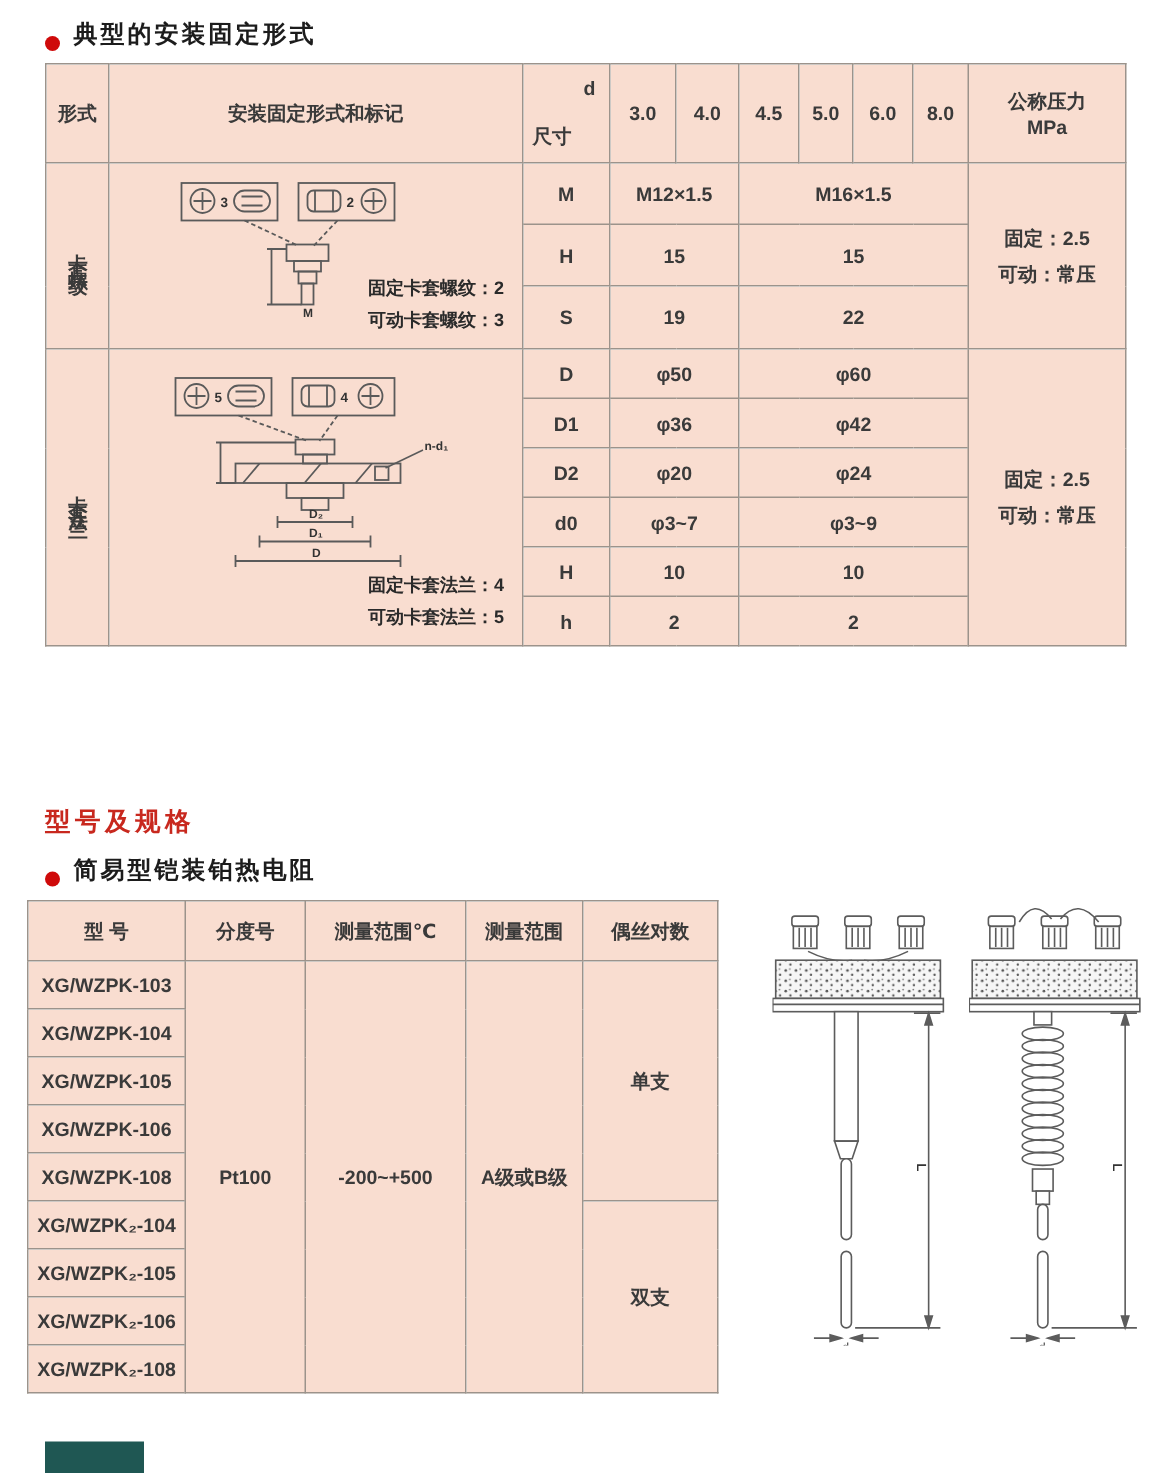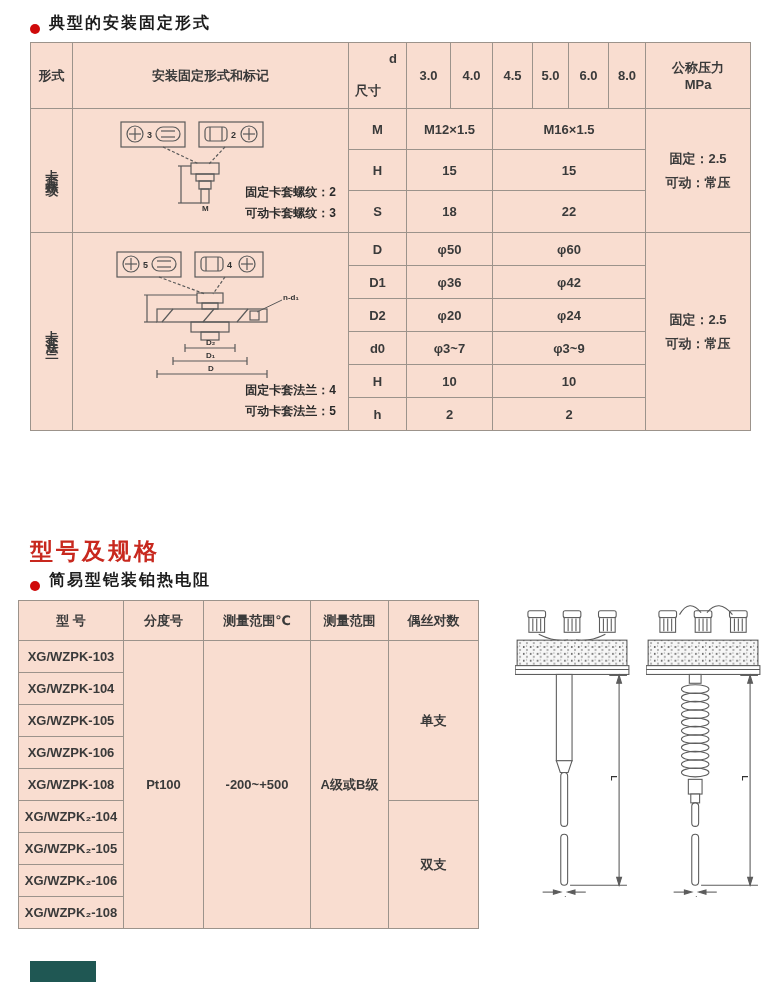--- a/index.html
+++ b/index.html
@@ -3,21 +3,21 @@
 <meta charset="utf-8">
 <style>
   html,body{margin:0;padding:0;}
   body{
     width:780px;height:983px;position:relative;background:#ffffff;
     font-family:"Liberation Sans","DejaVu Sans",sans-serif;color:#2e2e2e;
     overflow:hidden;
   }
   .sec-heading{position:absolute;display:flex;align-items:flex-end;gap:9px;font-weight:bold;font-size:16px;letter-spacing:2px;color:#1c1c1c;}
   .bullet{width:10px;height:10px;border-radius:50%;background:#cf0a0a;flex:0 0 auto;}
-  .red-heading{position:absolute;font-weight:bold;font-size:23px;letter-spacing:3px;color:#c8281e;}
+  .red-heading{position:absolute;font-weight:bold;font-size:17px;letter-spacing:3px;color:#c8281e;}
 
   table.spec{border-collapse:collapse;table-layout:fixed;position:absolute;}
   table.spec td{
     border:1px solid #9c938b;background:#f9ddd0;text-align:center;vertical-align:middle;
     font-size:13px;font-weight:600;color:#3a3a3a;padding:0;overflow:hidden;
   }
   #table1{left:30px;top:42px;width:720px;}
   #table2{left:18px;top:600px;width:460px;}
 
   .diag{position:relative;
@@ -132,21 +132,21 @@
       <div>可动：常压</div>
     </td>
   </tr>
   <tr style="height:41px">
     <td>H</td>
     <td colspan="2">15</td>
     <td colspan="4">15</td>
   </tr>
   <tr style="height:42px">
     <td>S</td>
-    <td colspan="2">18</td>
+    <td colspan="2">19</td>
     <td colspan="4">22</td>
   </tr>
 
   <tr style="height:33px">
     <td rowspan="6">
       <span class="vtext">卡套法兰</span>
     </td>
     <td rowspan="6">
       <div class="draw-wrap" style="height:196px;">
         <svg class="sketch2" width="210" height="140" viewBox="0 0 210 140">

